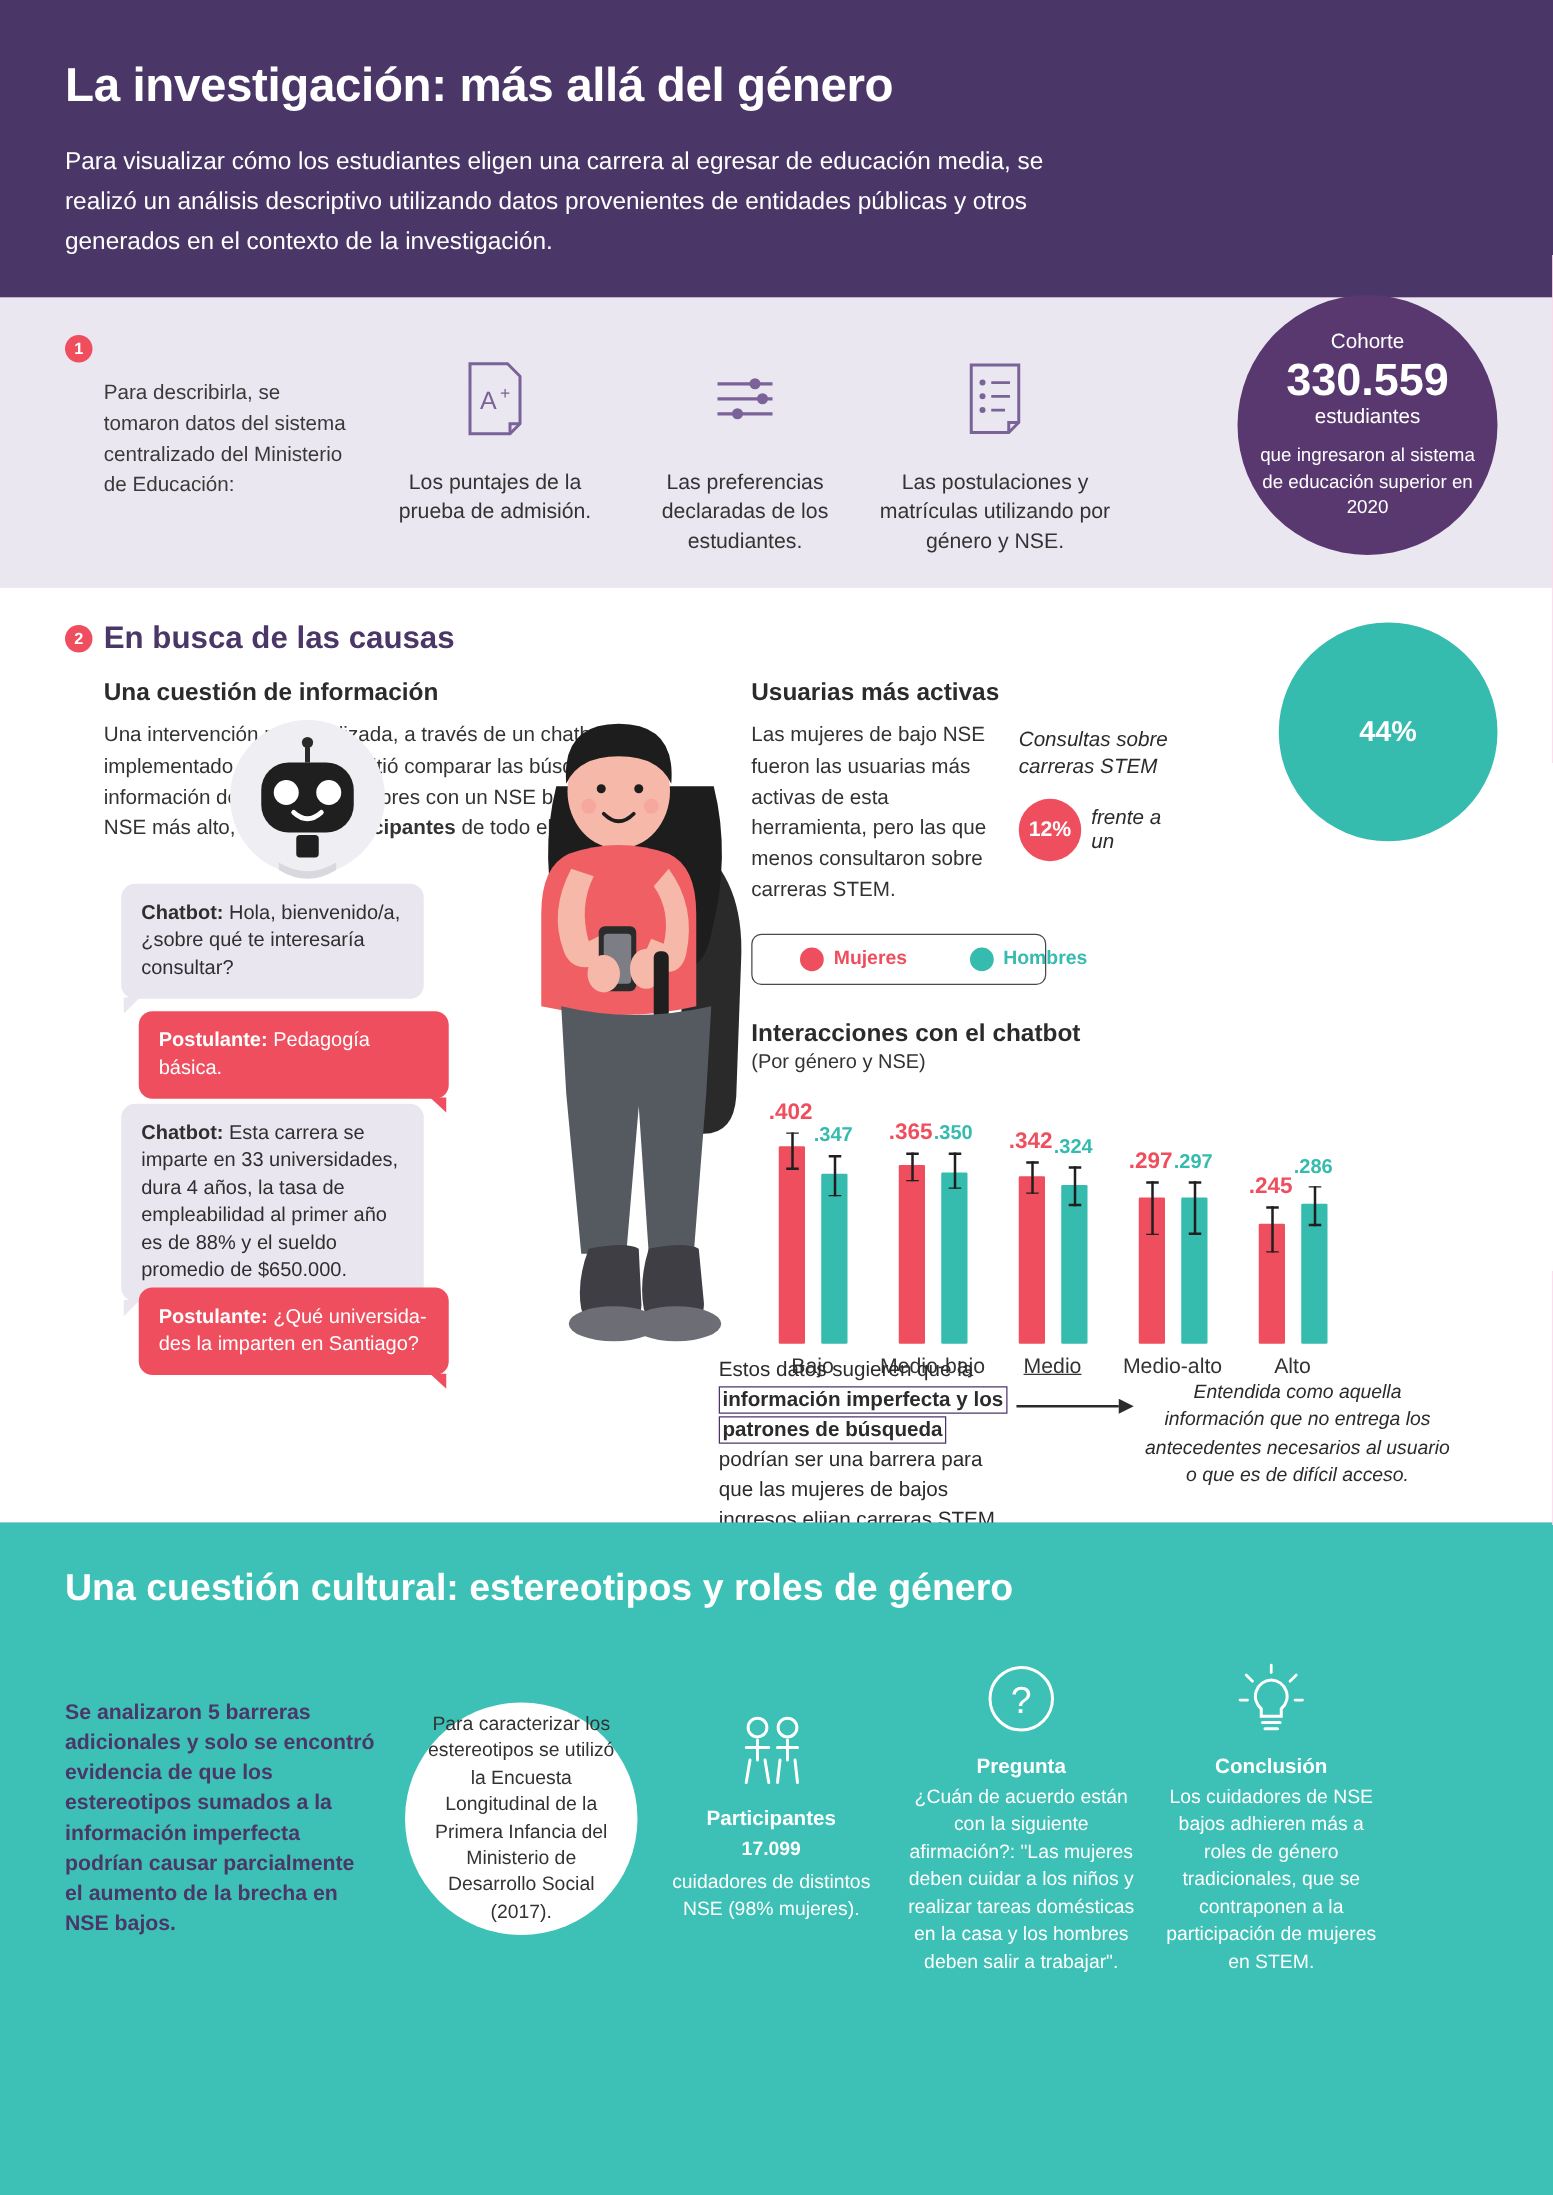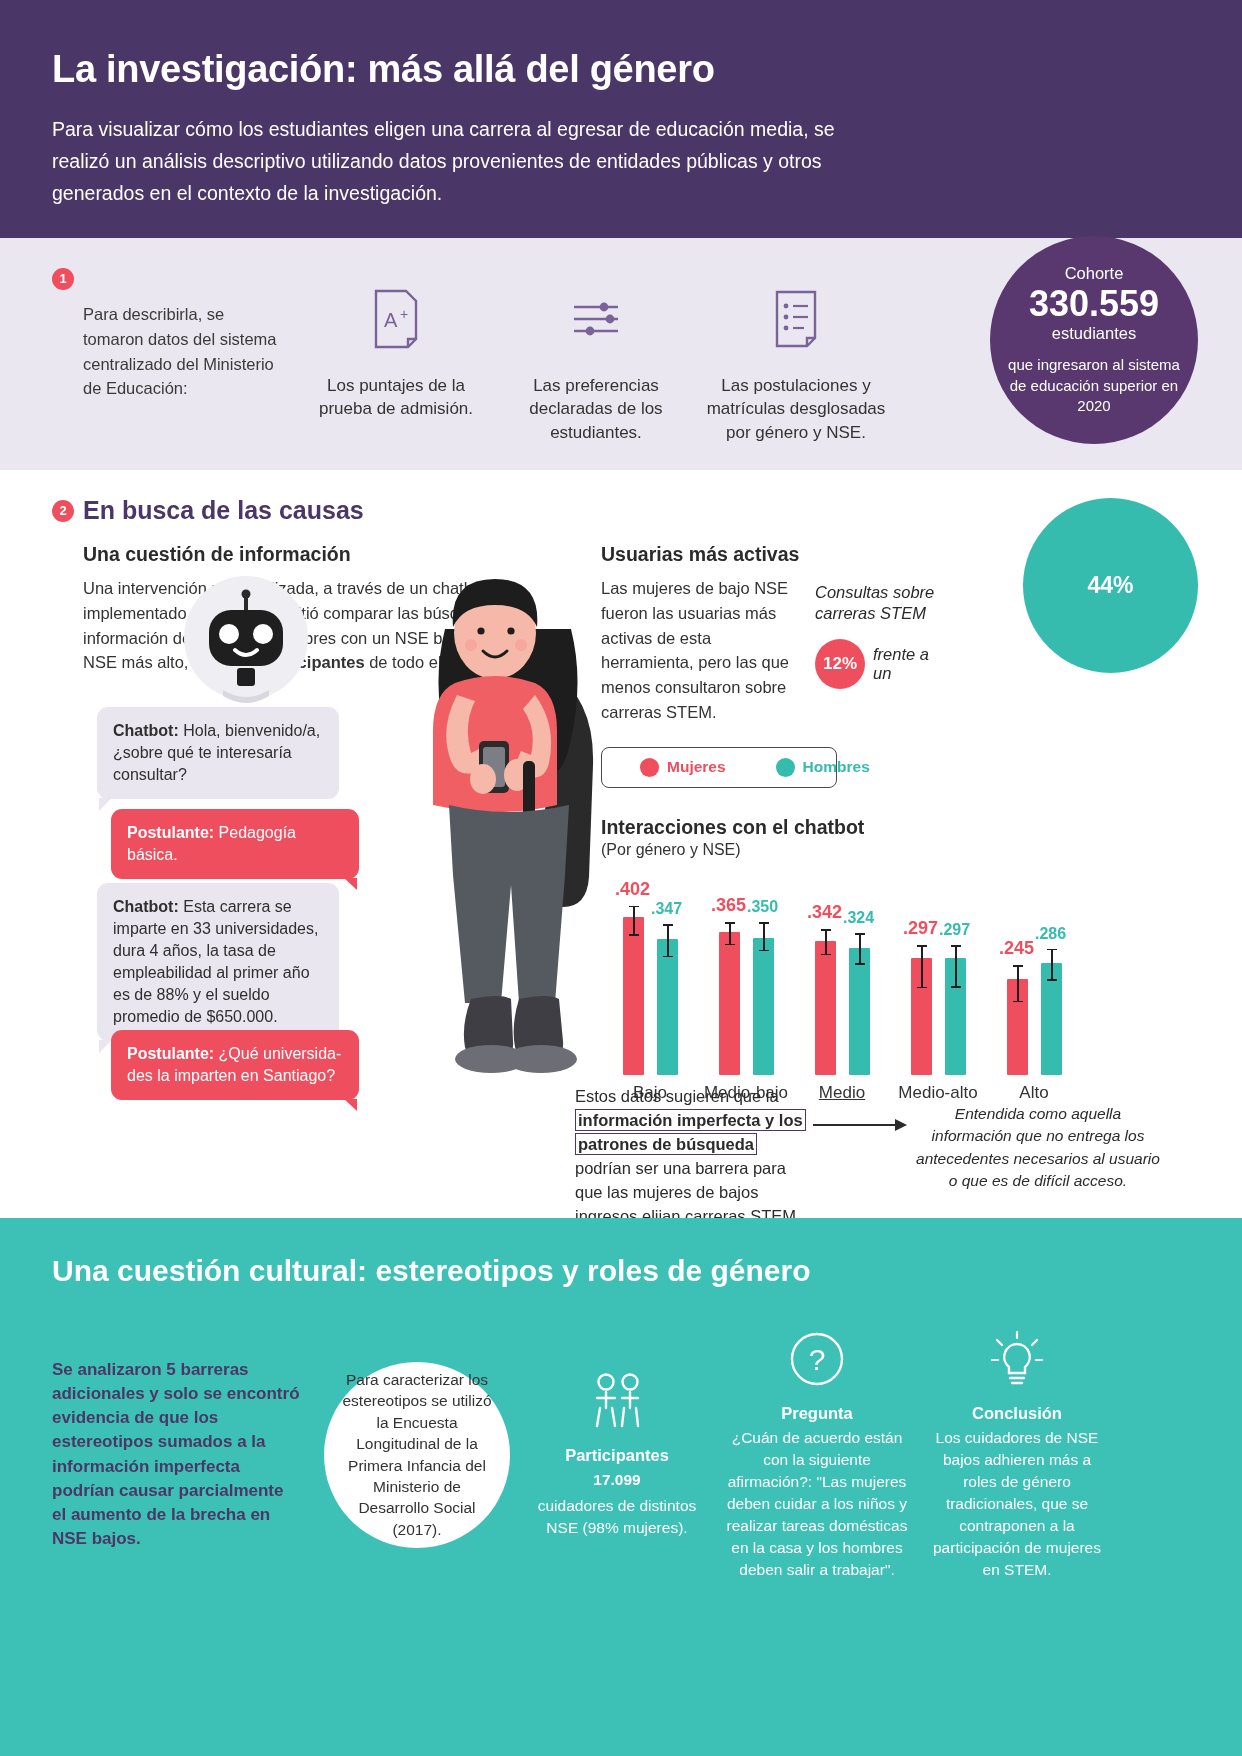--- a/index.html
+++ b/index.html
@@ -334,21 +334,21 @@
               <path d="M3 2 H41 V48 L33 56 H3 Z" fill="none" stroke="#7a6398" stroke-width="2.4"></path>
               <path d="M33 56 L33 48 L41 48" fill="none" stroke="#7a6398" stroke-width="2.4"></path>
               <circle cx="12" cy="16" r="2.4" fill="#7a6398"></circle>
               <circle cx="12" cy="27" r="2.4" fill="#7a6398"></circle>
               <circle cx="12" cy="38" r="2.4" fill="#7a6398"></circle>
               <line x1="19" y1="16" x2="34" y2="16" stroke="#7a6398" stroke-width="2.2"></line>
               <line x1="19" y1="27" x2="34" y2="27" stroke="#7a6398" stroke-width="2.2"></line>
               <line x1="19" y1="38" x2="30" y2="38" stroke="#7a6398" stroke-width="2.2"></line>
             </svg>
           </div>
-          <div class="item-text">Las postulaciones y matrículas desglosadas por género y NSE.</div>
+          <div class="item-text">Las postulaciones y matrículas utilizando por género y NSE.</div>
         </div>
       </div>
     </div>
   </div>
 
   <div class="cohorte">
     <div class="c-lab">Cohorte</div>
     <div class="c-num">330.559</div>
     <div class="c-sub">estudiantes</div>
     <div class="c-note">que ingresaron al sistema de educación superior en 2020</div>

